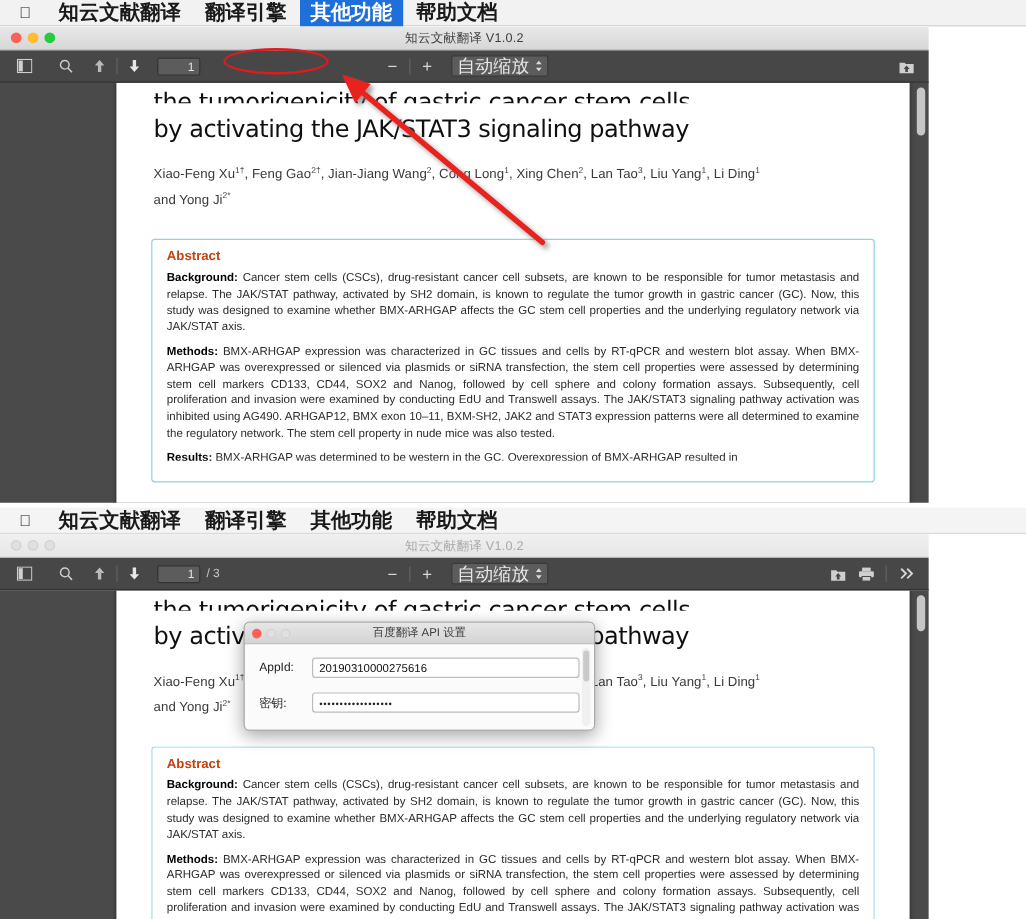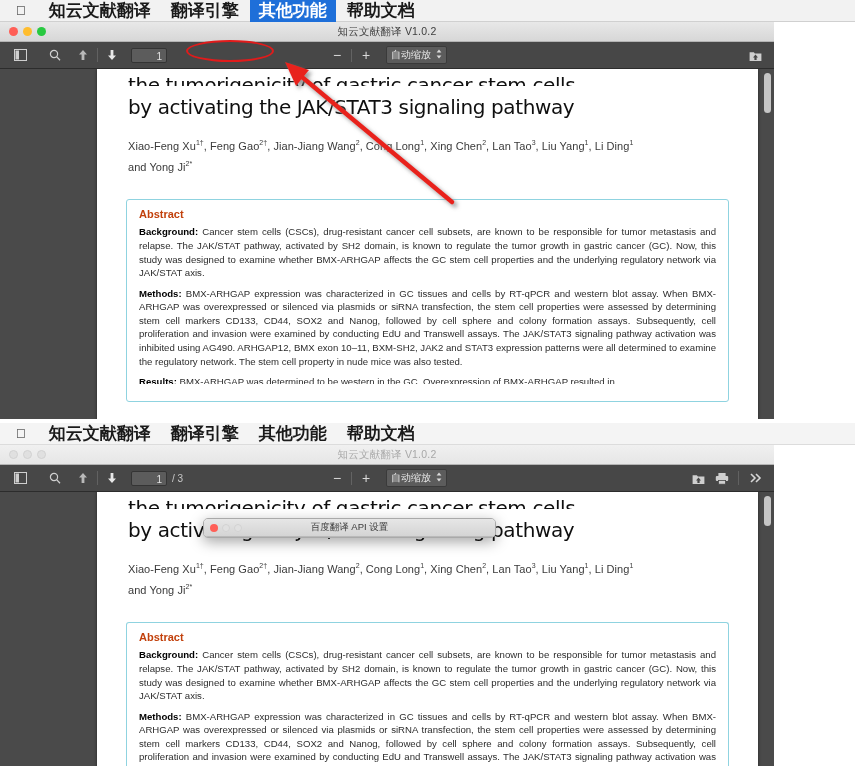--- a/index.html
+++ b/index.html
@@ -76,21 +76,21 @@
   .tb-center{
     position:absolute;left:0;right:0;display:flex;align-items:center;
     justify-content:center;gap:4px;pointer-events:none;
   }
   .tb-center > *{pointer-events:auto;}
   .zbtn{width:20px;text-align:center;font-size:14px;color:#d9d9d9;line-height:1;}
   .zsep{width:1px;height:13px;background:#636363;}
   .zsel{
     margin-left:6px;height:16px;background:#5c5c5c;border:1px solid #3a3a3a;
     border-radius:2px;display:flex;align-items:center;gap:5px;
-    padding:0 4px;font-size:10px;color:#e6e6e6;
+    padding:0 4px;font-size:15px;color:#e6e6e6;
   }
   .tb-right{margin-left:auto;display:flex;align-items:center;gap:2px;padding-right:8px;}
 
   
   .pagearea{position:relative;background:#4a4a4a;overflow:hidden;}
   .sheet{
     position:absolute;background:#ffffff;
     left:97px;width:661px;top:0;
     box-shadow:0 0 3px rgba(0,0,0,.5);
   }
@@ -429,15 +429,28 @@
 
   <div class="dlg" style="left:203px;top:518px;width:291px;">
     <div class="dlgbar">
       <div class="lights">
         <span class="lt r"></span>
         <span class="lt off"></span>
         <span class="lt off"></span>
       </div>
       <span class="dlgtitle">百度翻译 API 设置</span>
     </div>
+    <div class="dlgbody">
+      <div class="frow">
+        <span class="flab">AppId:</span>
+        <span class="finput">20190310000275616</span>
+      </div>
+      <div class="frow" style="margin-bottom:2px;">
+        <span class="flab">密钥:</span>
+        <span class="finput pw">••••••••••••••••••</span>
+      </div>
+      <div class="dlgscroll">
+        <div class="dlgthumb"></div>
+      </div>
+    </div>
   </div>
 
 </div>
 
 </body></html>

